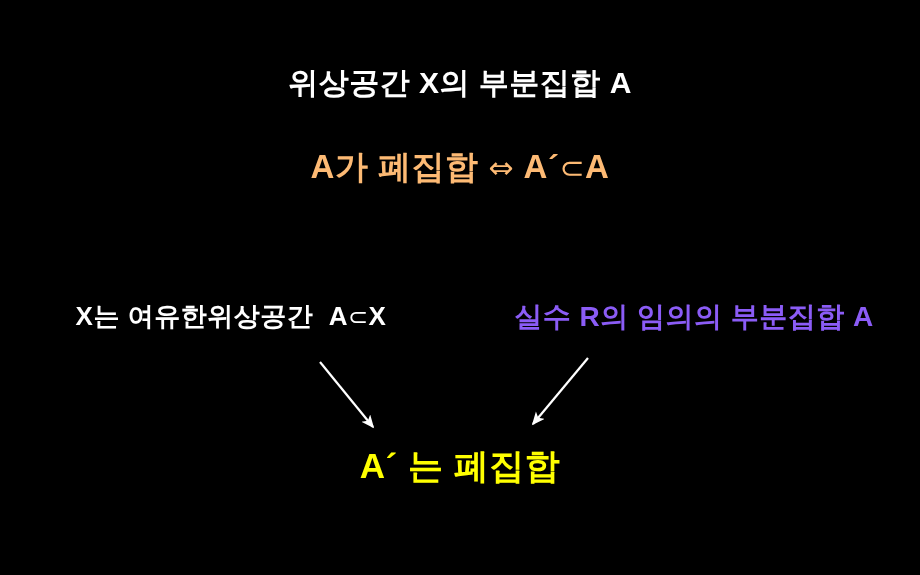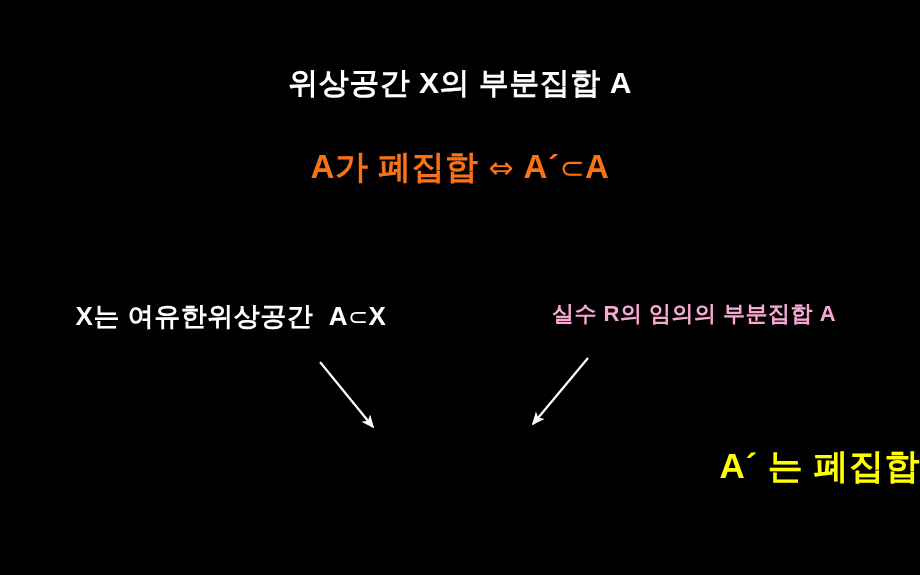--- a/index.html
+++ b/index.html
@@ -32,55 +32,55 @@
     font-size: 30px;
     color: #ffffff;
   }
   
   #equiv-line {
     top: 150px;
     left: 0;
     width: 920px;
     text-align: center;
     font-size: 33px;
-    color: #f97316;
+    color: #fdba74;
   }
   #equiv-line .thin {
     font-weight: normal;
     font-family: "DejaVu Sans", sans-serif;
     font-size: 30px;
   }
   
   #premise-left {
     top: 303px;
     left: 31px;
     width: 400px;
     text-align: center;
     font-size: 26px;
     color: #ffffff;
   }
   #premise-right {
     top: 303px;
     left: 492px;
     width: 404px;
     text-align: center;
-    font-size: 22px;
-    color: #f9a8d4;
+    font-size: 28px;
+    color: #8b5cf6;
   }
   .thin-op {
     font-weight: normal;
     font-family: "DejaVu Sans", sans-serif;
     font-size: 24px;
   }
   
   #conclusion-line {
     top: 448px;
     left: 0;
     width: 920px;
-    text-align: right;
+    text-align: center;
     font-size: 35px;
     color: #ffff00;
   }
   
   #arrows {
     position: absolute;
     left: 0;
     top: 0;
     width: 920px;
     height: 575px;

